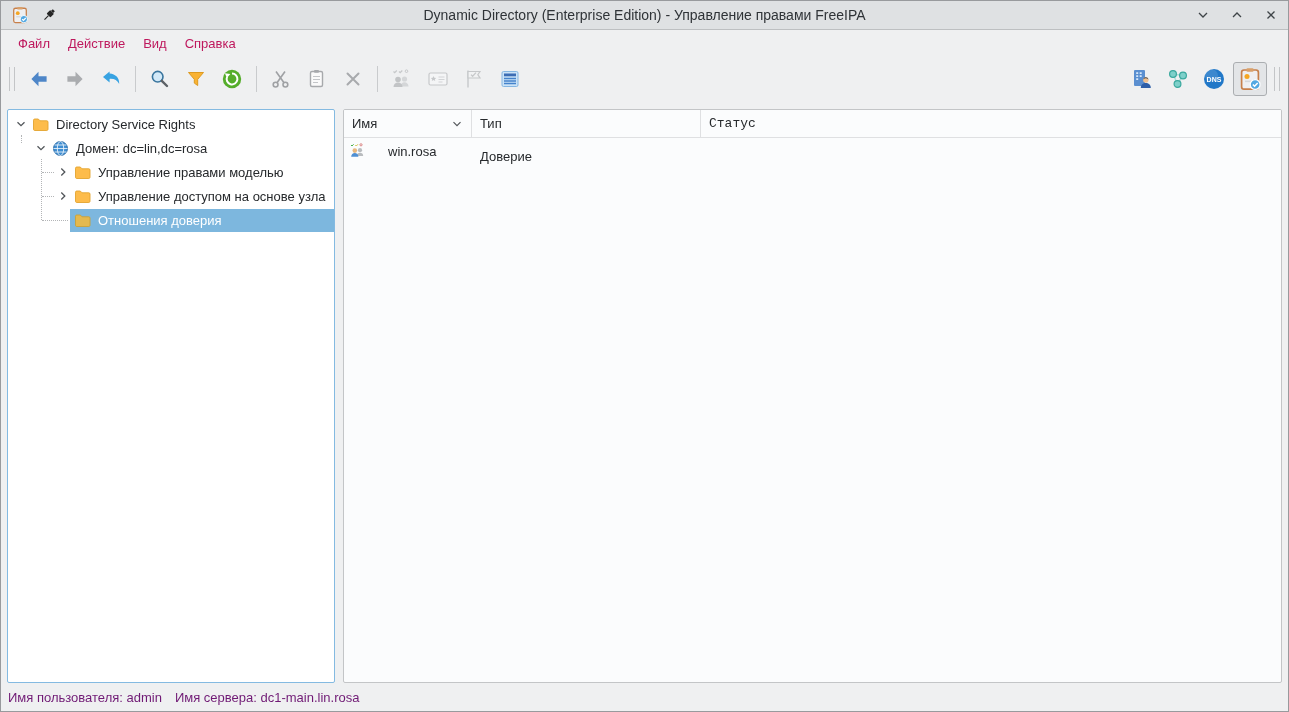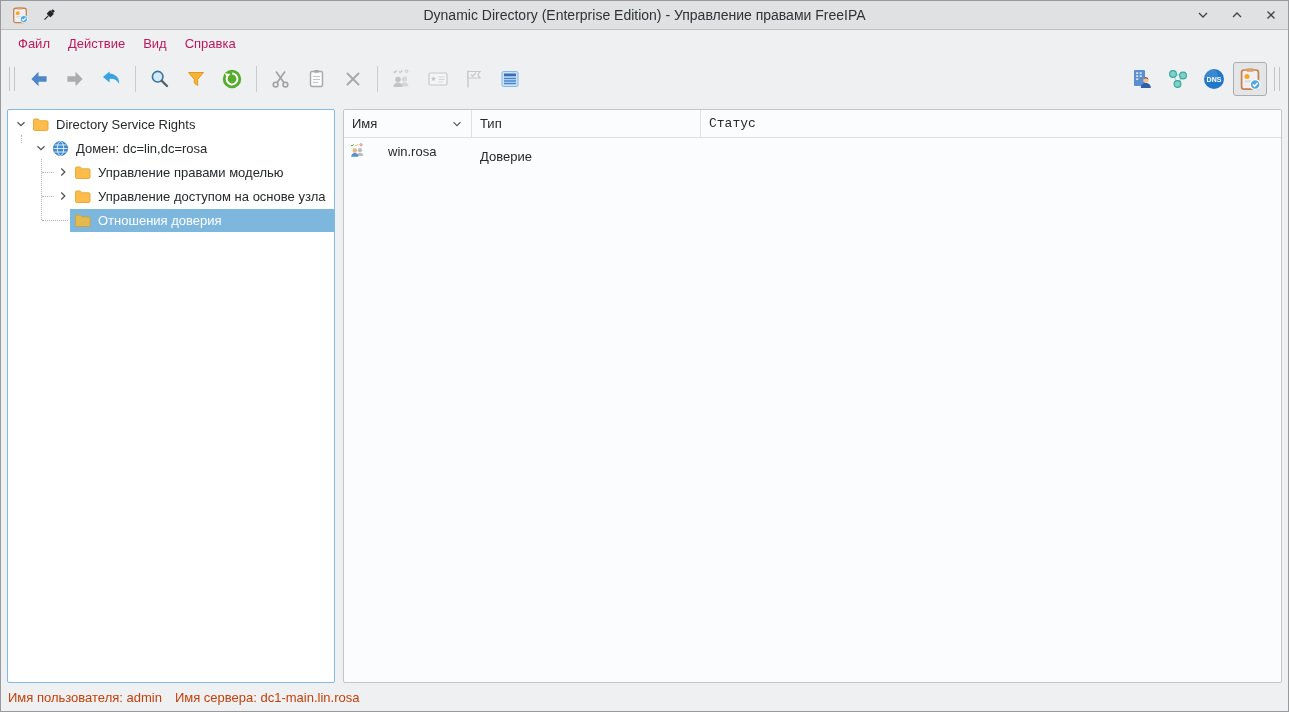--- a/index.html
+++ b/index.html
@@ -52,21 +52,21 @@
   .tbl-hcell.c1{width:229px;}
   .tbl-hcell.c2{width:99px;font-family:Liberation Mono, monospace;}
   .tbl-hcell.c3{flex:1;}
   .tbl-row{display:flex;height:25px;align-items:center;}
   .tbl-cell{display:flex;align-items:flex-end;padding:0 8px;box-sizing:border-box;gap:22px;}
   .tbl-cell.c0{width:128px;padding-left:5px;}
   .tbl-cell.c1{width:229px;margin-top:12px;}
   .tbl-cell.c2{width:99px;}
   .tbl-cell.c3{flex:1;}
   
-  .statusbar{position:absolute;left:0;top:682px;right:0;height:29px;display:flex;align-items:center;padding:0 7px;gap:13px;color:#c2410c;}
+  .statusbar{position:absolute;left:0;top:682px;right:0;height:29px;display:flex;align-items:center;padding:0 7px;gap:13px;color:#701a75;}
   svg{display:block;}
 </style>
 </head>
 <body>
 
 <div class="window">
 
   <div class="titlebar">
     <div class="titlebar-left">
       <span>

